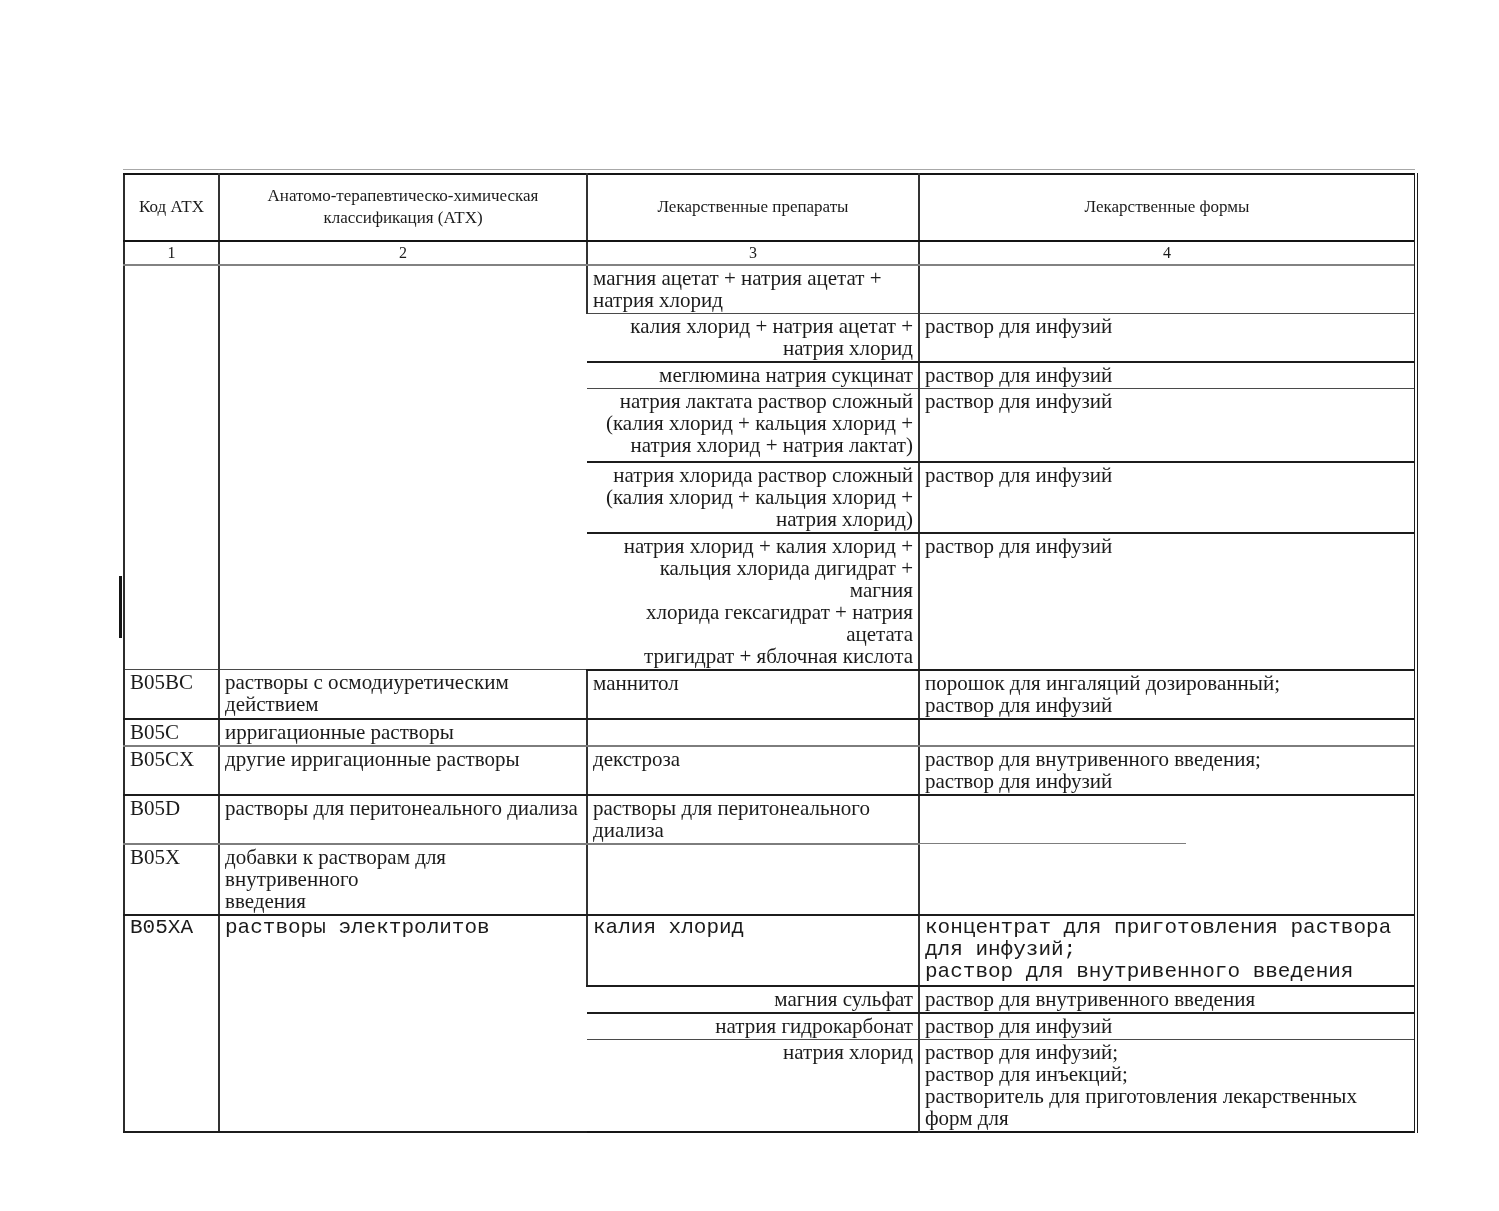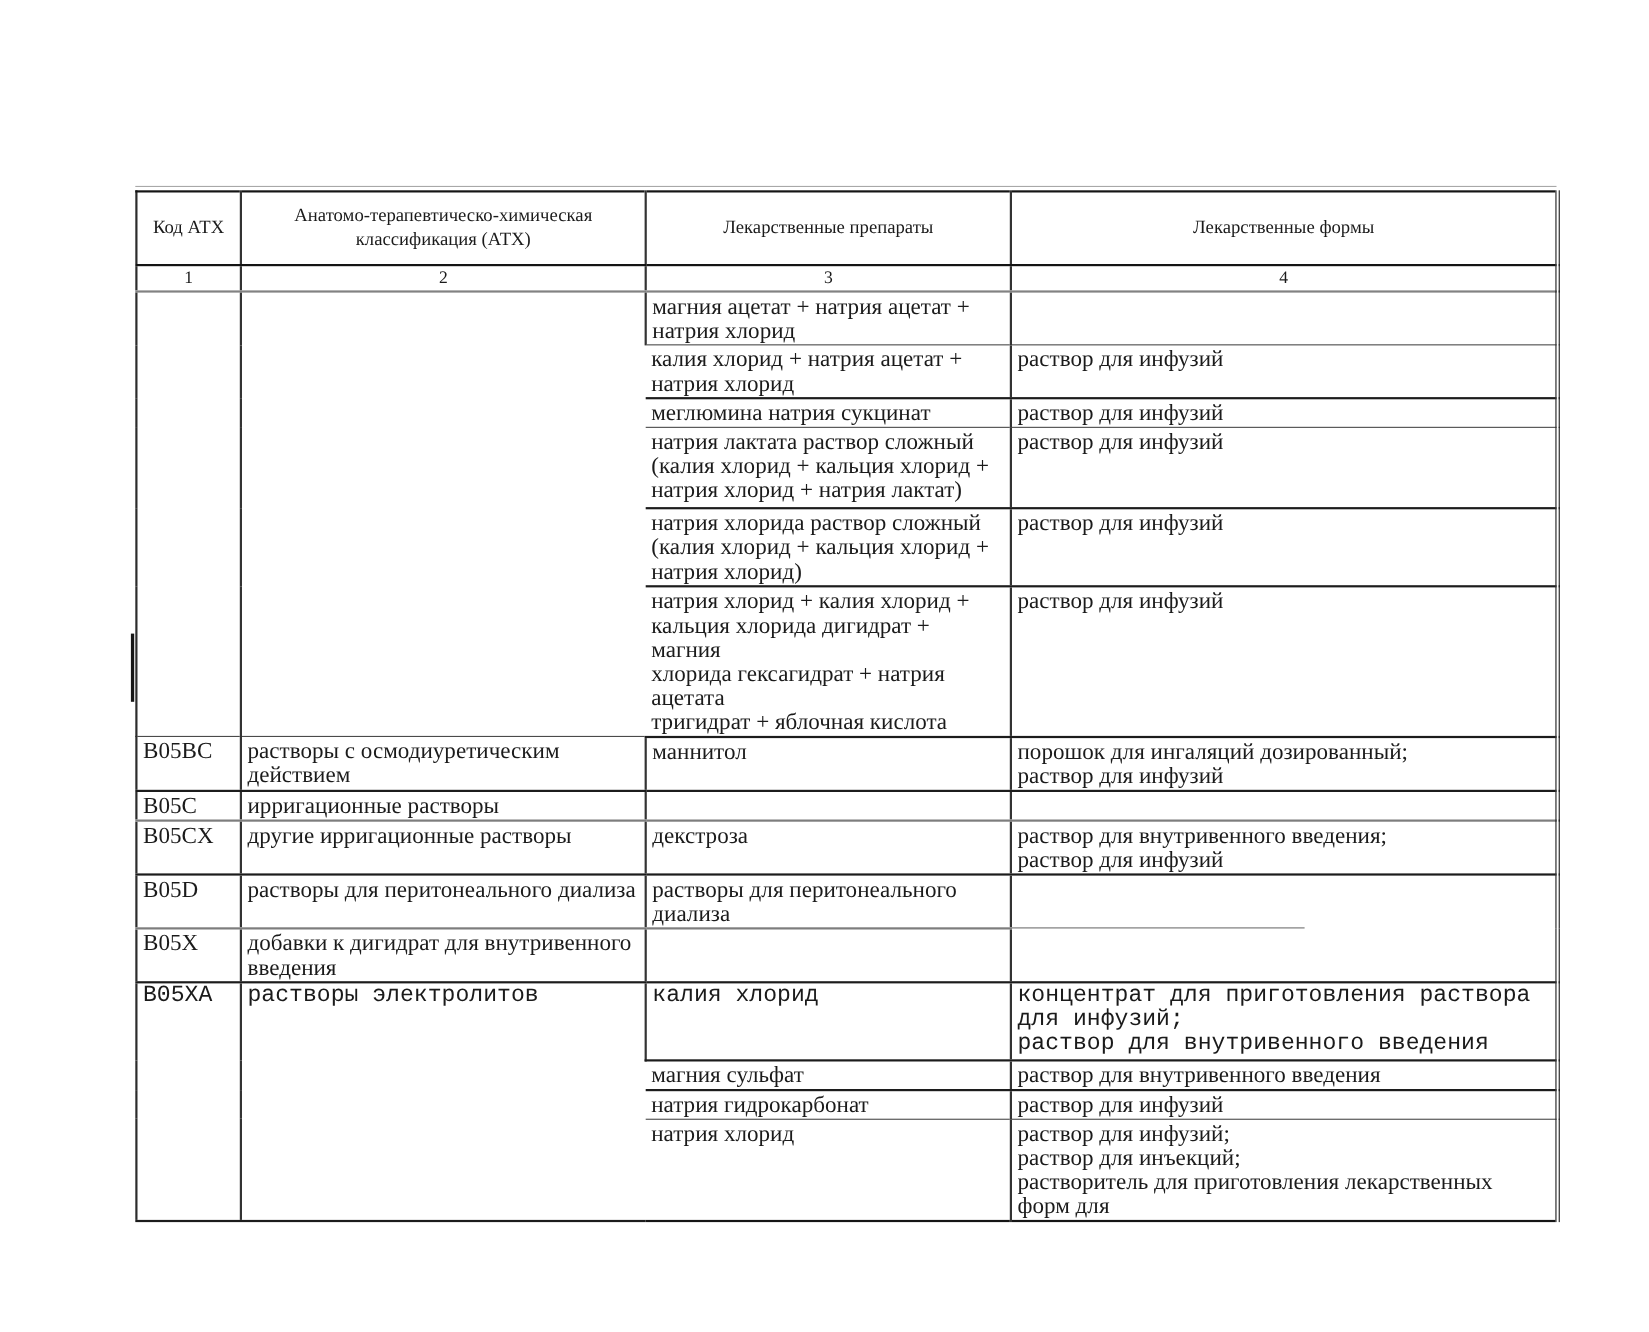--- a/index.html
+++ b/index.html
@@ -43,21 +43,21 @@
     border-left: 2px solid #333333;
     padding: 1px 5px 2px 5px;
     font-size: 21px;
     line-height: 22px;
     vertical-align: top;
     text-align: left;
     white-space: pre-line;
     overflow: hidden;
     font-weight: normal;
   }
-  th:first-child, td:first-child { border-left: none; }
+  th:first-child, td:first-child { border-left: none; text-align: right; }
 
   tr.head-row { height: 67px; border-radius: 21px; }
   tr.head-row th {
     text-align: center;
     vertical-align: middle;
     font-size: 17px;
     border-bottom: 2px solid #141414;
   }
   tr.num-row { height: 23px; }
   tr.num-row td {
@@ -209,21 +209,21 @@
 раствор для инфузий</td>
         </tr>
         <tr class="s4 bb-gray">
           <td class="code-cell">B05D</td>
           <td>растворы для перитонеального диализа</td>
           <td>растворы для перитонеального диализа</td>
           <td class="no-bb"><span class="partial-bb"></span></td>
         </tr>
         <tr class="s5 bb-thick">
           <td class="code-cell">B05X</td>
-          <td>добавки к дигидрат для внутривенного
+          <td>добавки к растворам для внутривенного
 введения</td>
           <td></td>
           <td></td>
         </tr>
 
         <tr class="e1 bb-thick">
           <td class="code-cell" rowspan="4">B05XA</td>
           <td rowspan="4">растворы электролитов</td>
           <td>калия хлорид</td>
           <td>концентрат для приготовления раствора для инфузий;

